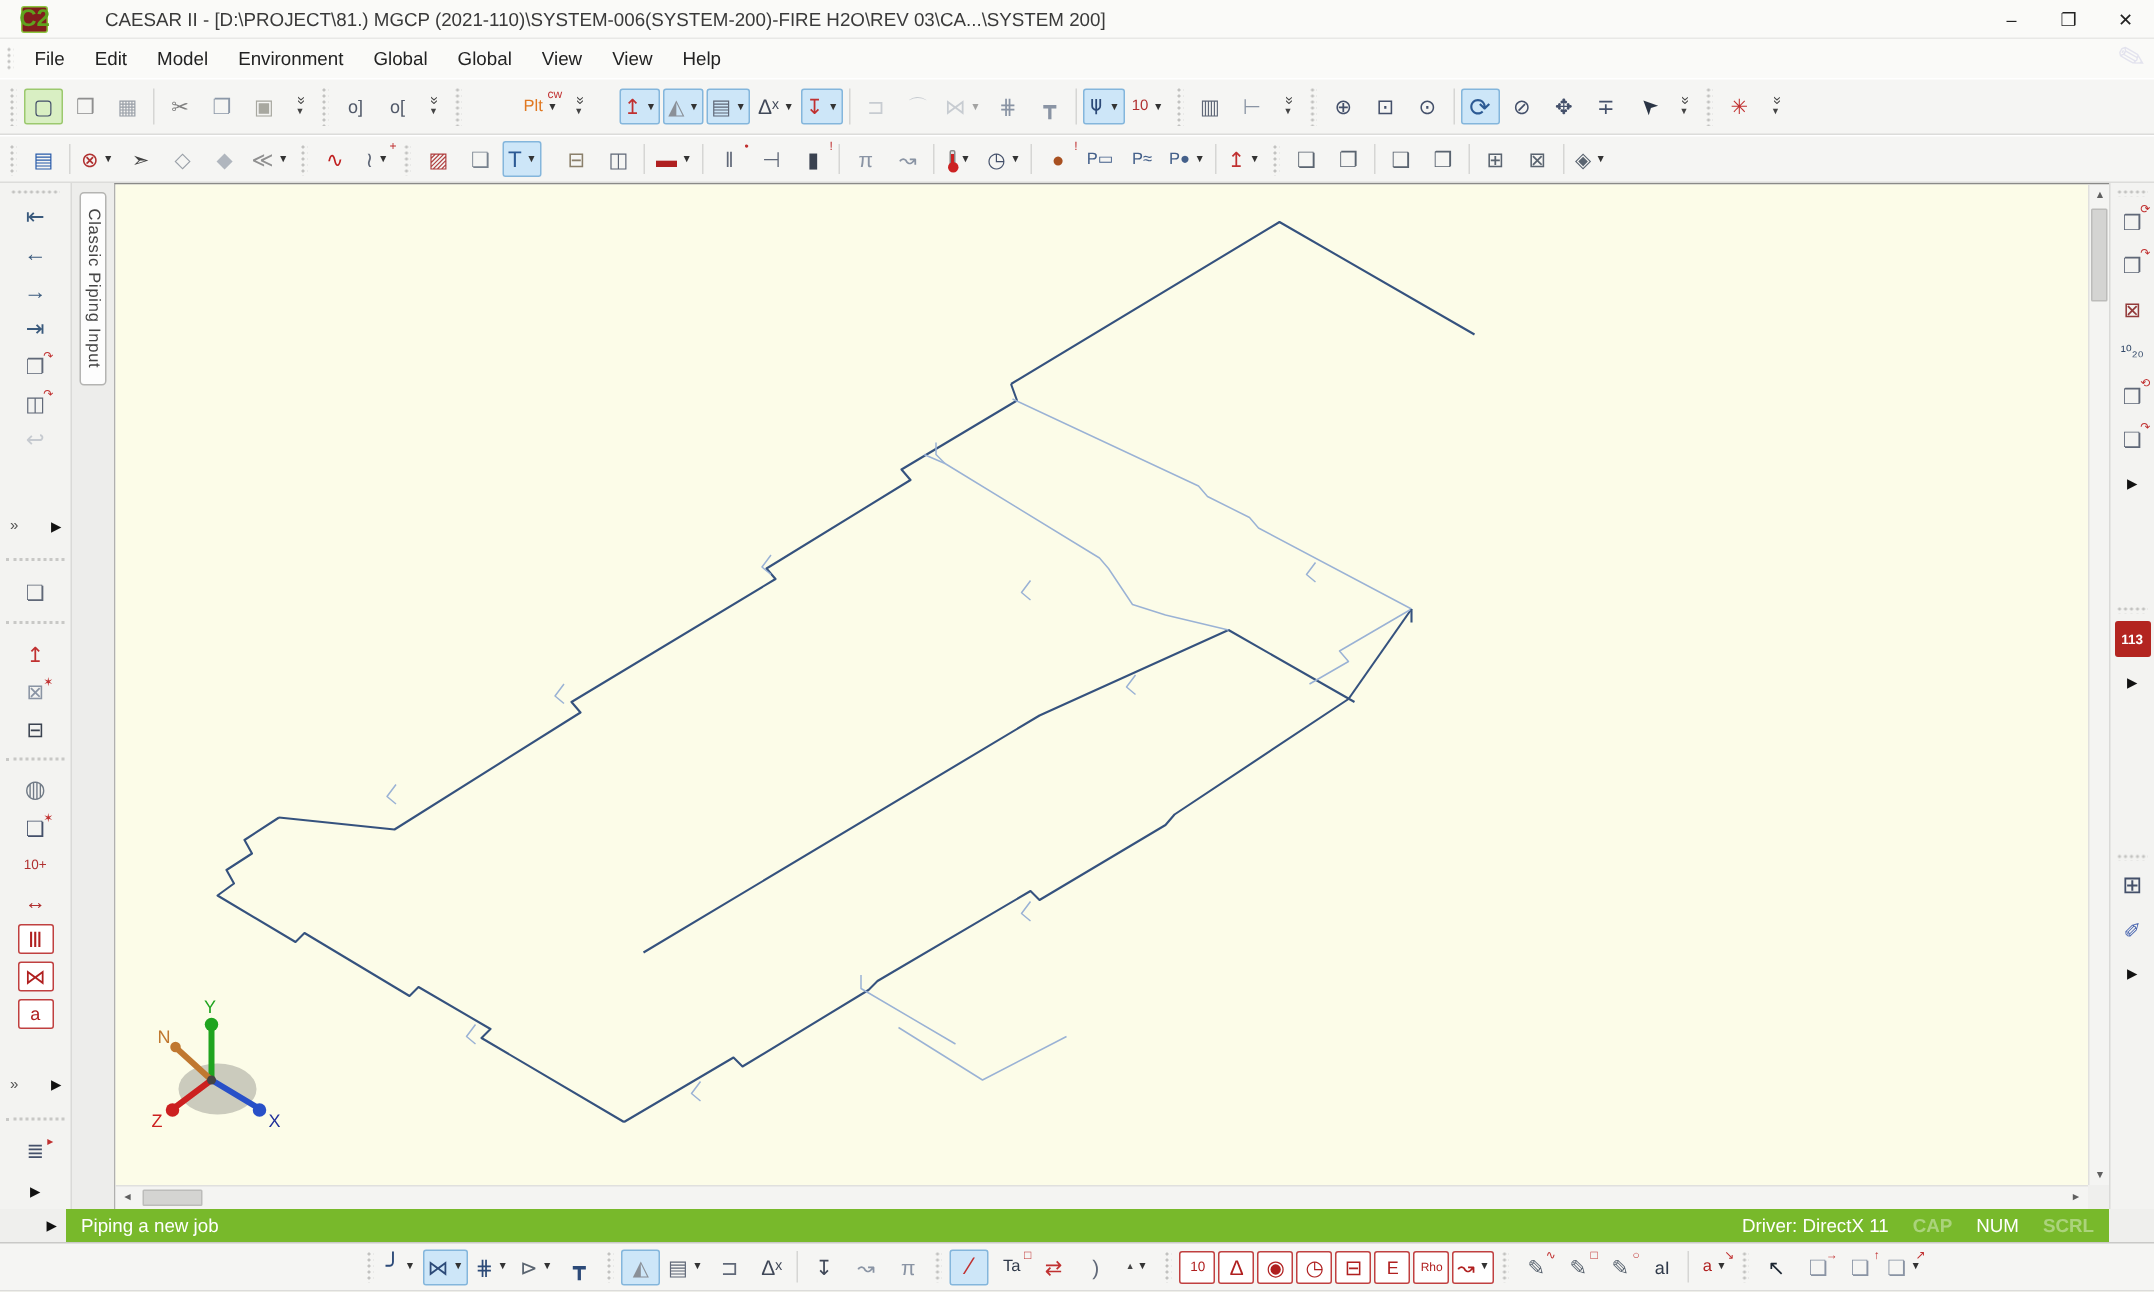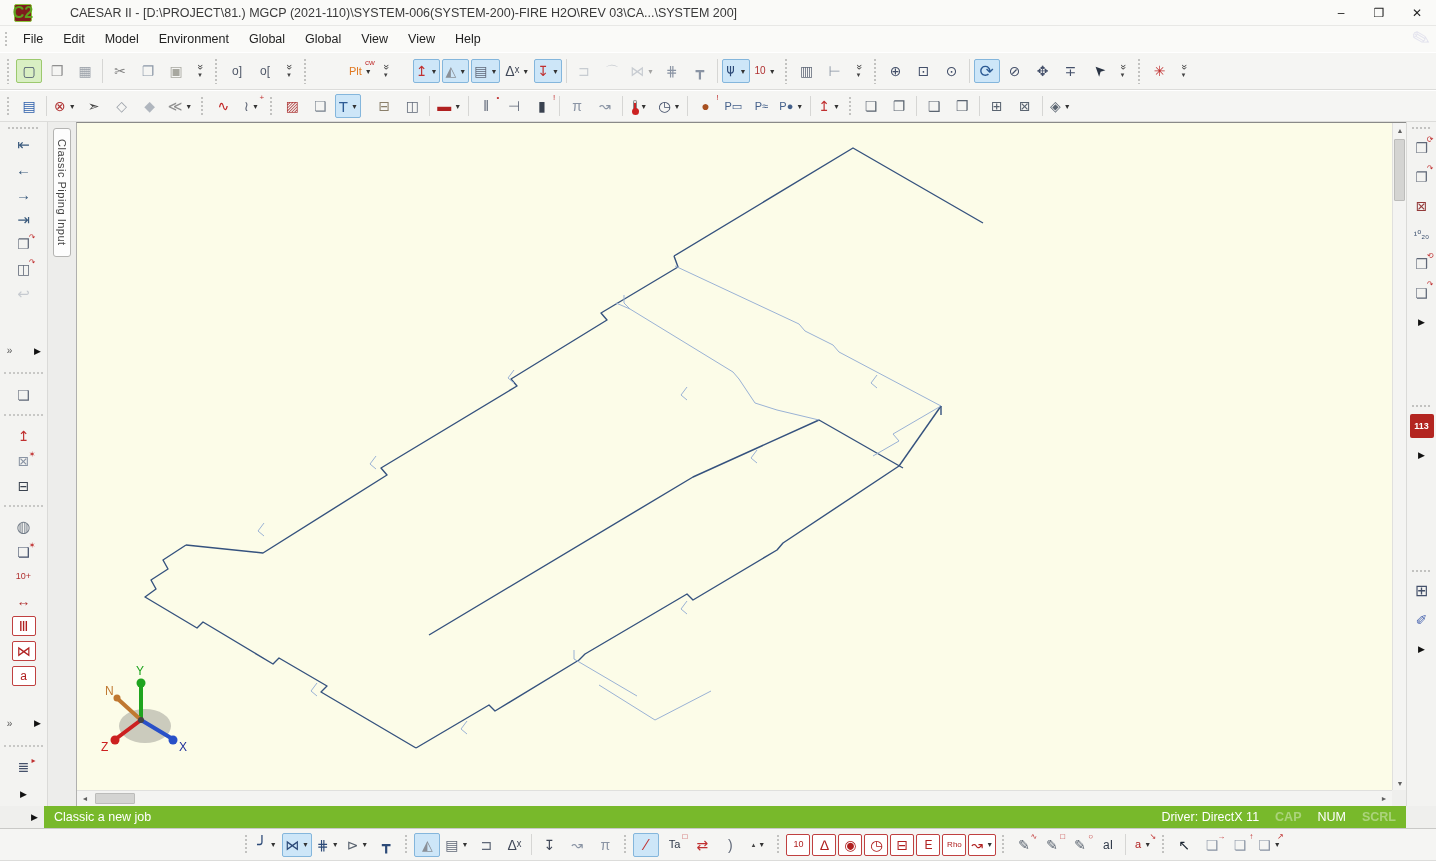--- a/index.html
+++ b/index.html
@@ -593,21 +593,21 @@
           <span class="g" style="color: rgb(17, 17, 17); font-size: 9px;">▶</span>
         </div>
       </div>
   </div>
 
   <div class="statusrow">
     <div class="statusleft">
       <span class="arr">▶</span>
     </div>
     <div class="statusbar">
-      <span>Classic a new job</span>
+      <span>Piping a new job</span>
       <span class="stright">
         <span>Driver: DirectX 11</span>
         <span id="indicators" style="display:flex;gap:16px">
             <span class="ind off">CAP</span>
             <span class="ind on">NUM</span>
             <span class="ind off">SCRL</span>
           </span>
       </span>
     </div>
     <div class="statusright"></div>

